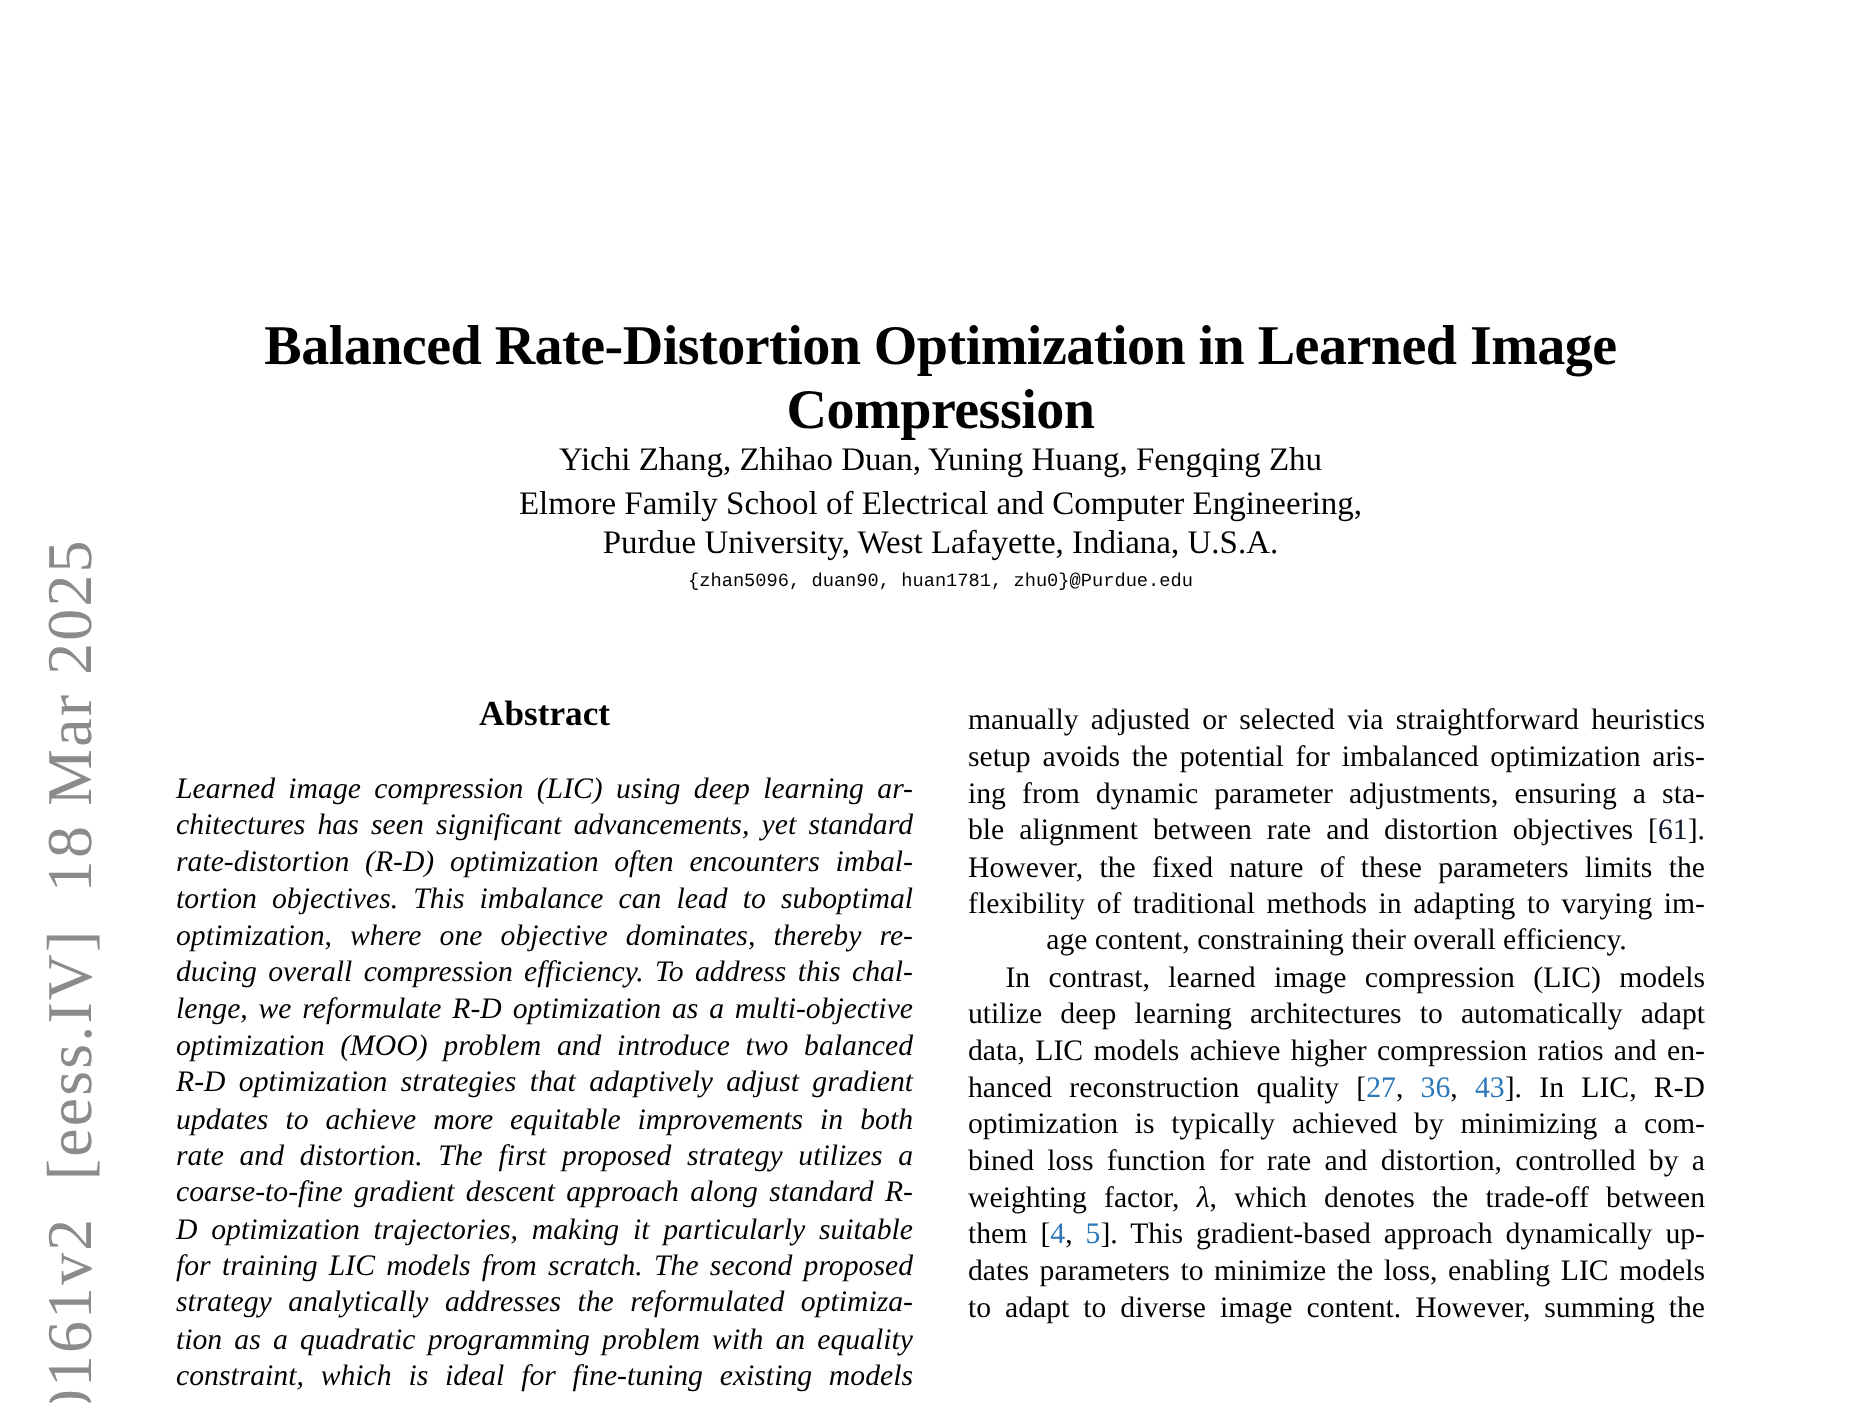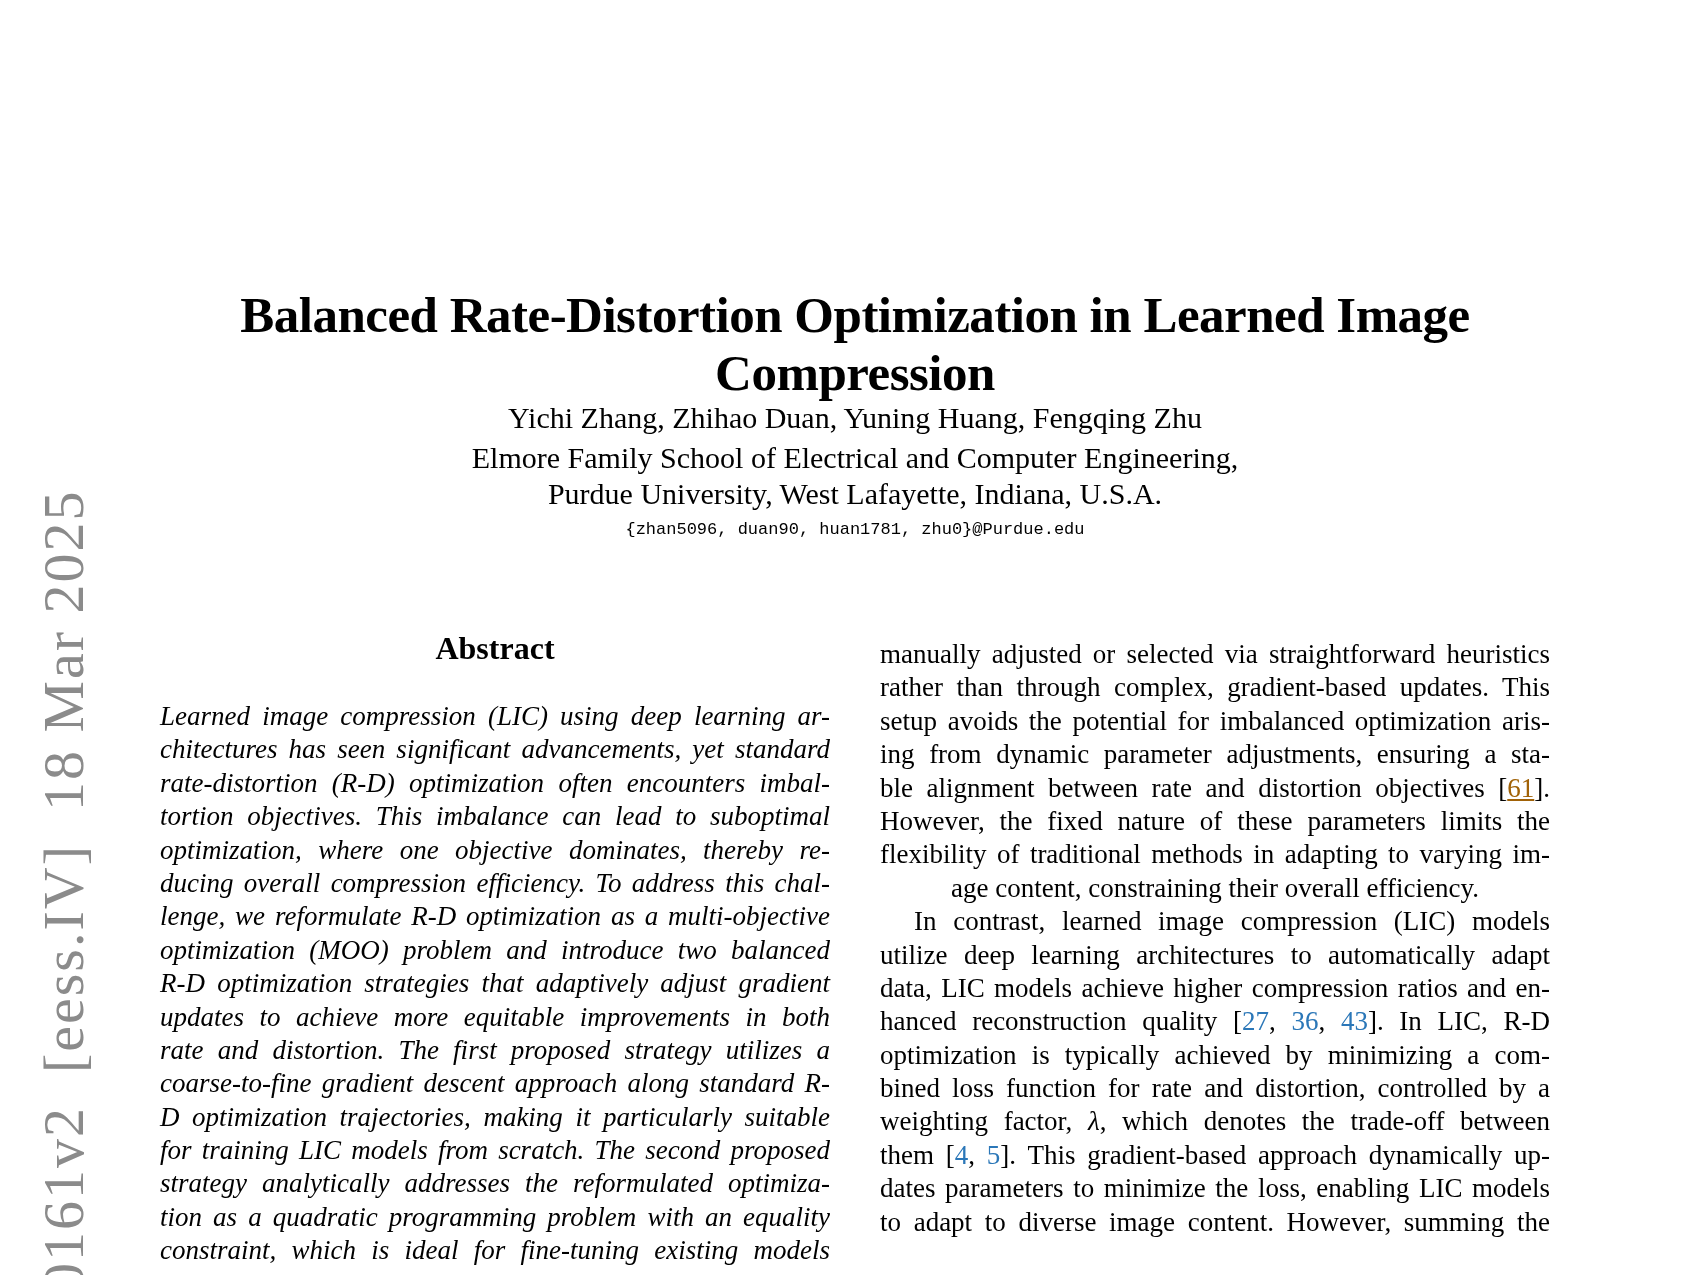--- a/index.html
+++ b/index.html
@@ -63,24 +63,23 @@
     <div class="line just"><span>coarse-to-fine gradient descent approach along standard R-</span></div>
     <div class="line just"><span>D optimization trajectories, making it particularly suitable</span></div>
     <div class="line just"><span>for training LIC models from scratch. The second proposed</span></div>
     <div class="line just"><span>strategy analytically addresses the reformulated optimiza-</span></div>
     <div class="line just"><span>tion as a quadratic programming problem with an equality</span></div>
     <div class="line just"><span>constraint, which is ideal for fine-tuning existing models</span></div>
   </div>
 
 <div id="right-col" class="abs">
     <div class="line just"><span>manually adjusted or selected via straightforward heuristics</span></div>
-    <div class="line just"><span>rather than through complex, gradient-based updates. This</span></div>
     <div class="line just"><span>setup avoids the potential for imbalanced optimization aris-</span></div>
     <div class="line just"><span>ing from dynamic parameter adjustments, ensuring a sta-</span></div>
-    <div class="line just"><span>ble alignment between rate and distortion objectives [</span><span class="cite" style="color: #a16207; text-decoration: underline;">61</span><span>].</span></div>
+    <div class="line just"><span>ble alignment between rate and distortion objectives [</span><span class="cite" style="color: #0f172a;">61</span><span>].</span></div>
     <div class="line just"><span>However, the fixed nature of these parameters limits the</span></div>
     <div class="line just"><span>flexibility of traditional methods in adapting to varying im-</span></div>
     <div class="line"><span>age content, constraining their overall efficiency.</span></div>
     <div class="line just ind"><span>In contrast, learned image compression (LIC) models</span></div>
     <div class="line just"><span>utilize deep learning architectures to automatically adapt</span></div>
     <div class="line just"><span>data, LIC models achieve higher compression ratios and en-</span></div>
     <div class="line just"><span>hanced reconstruction quality [</span><span class="cite" style="color: rgb(43, 119, 184);">27</span><span>, </span><span class="cite" style="color: rgb(43, 119, 184);">36</span><span>, </span><span class="cite" style="color: rgb(43, 119, 184);">43</span><span>]. In LIC, R-D</span></div>
     <div class="line just"><span>optimization is typically achieved by minimizing a com-</span></div>
     <div class="line just"><span>bined loss function for rate and distortion, controlled by a</span></div>
     <div class="line just"><span>weighting factor, </span><span class="gl" style="font-style: italic;">λ</span><span>, which denotes the trade-off between</span></div>

